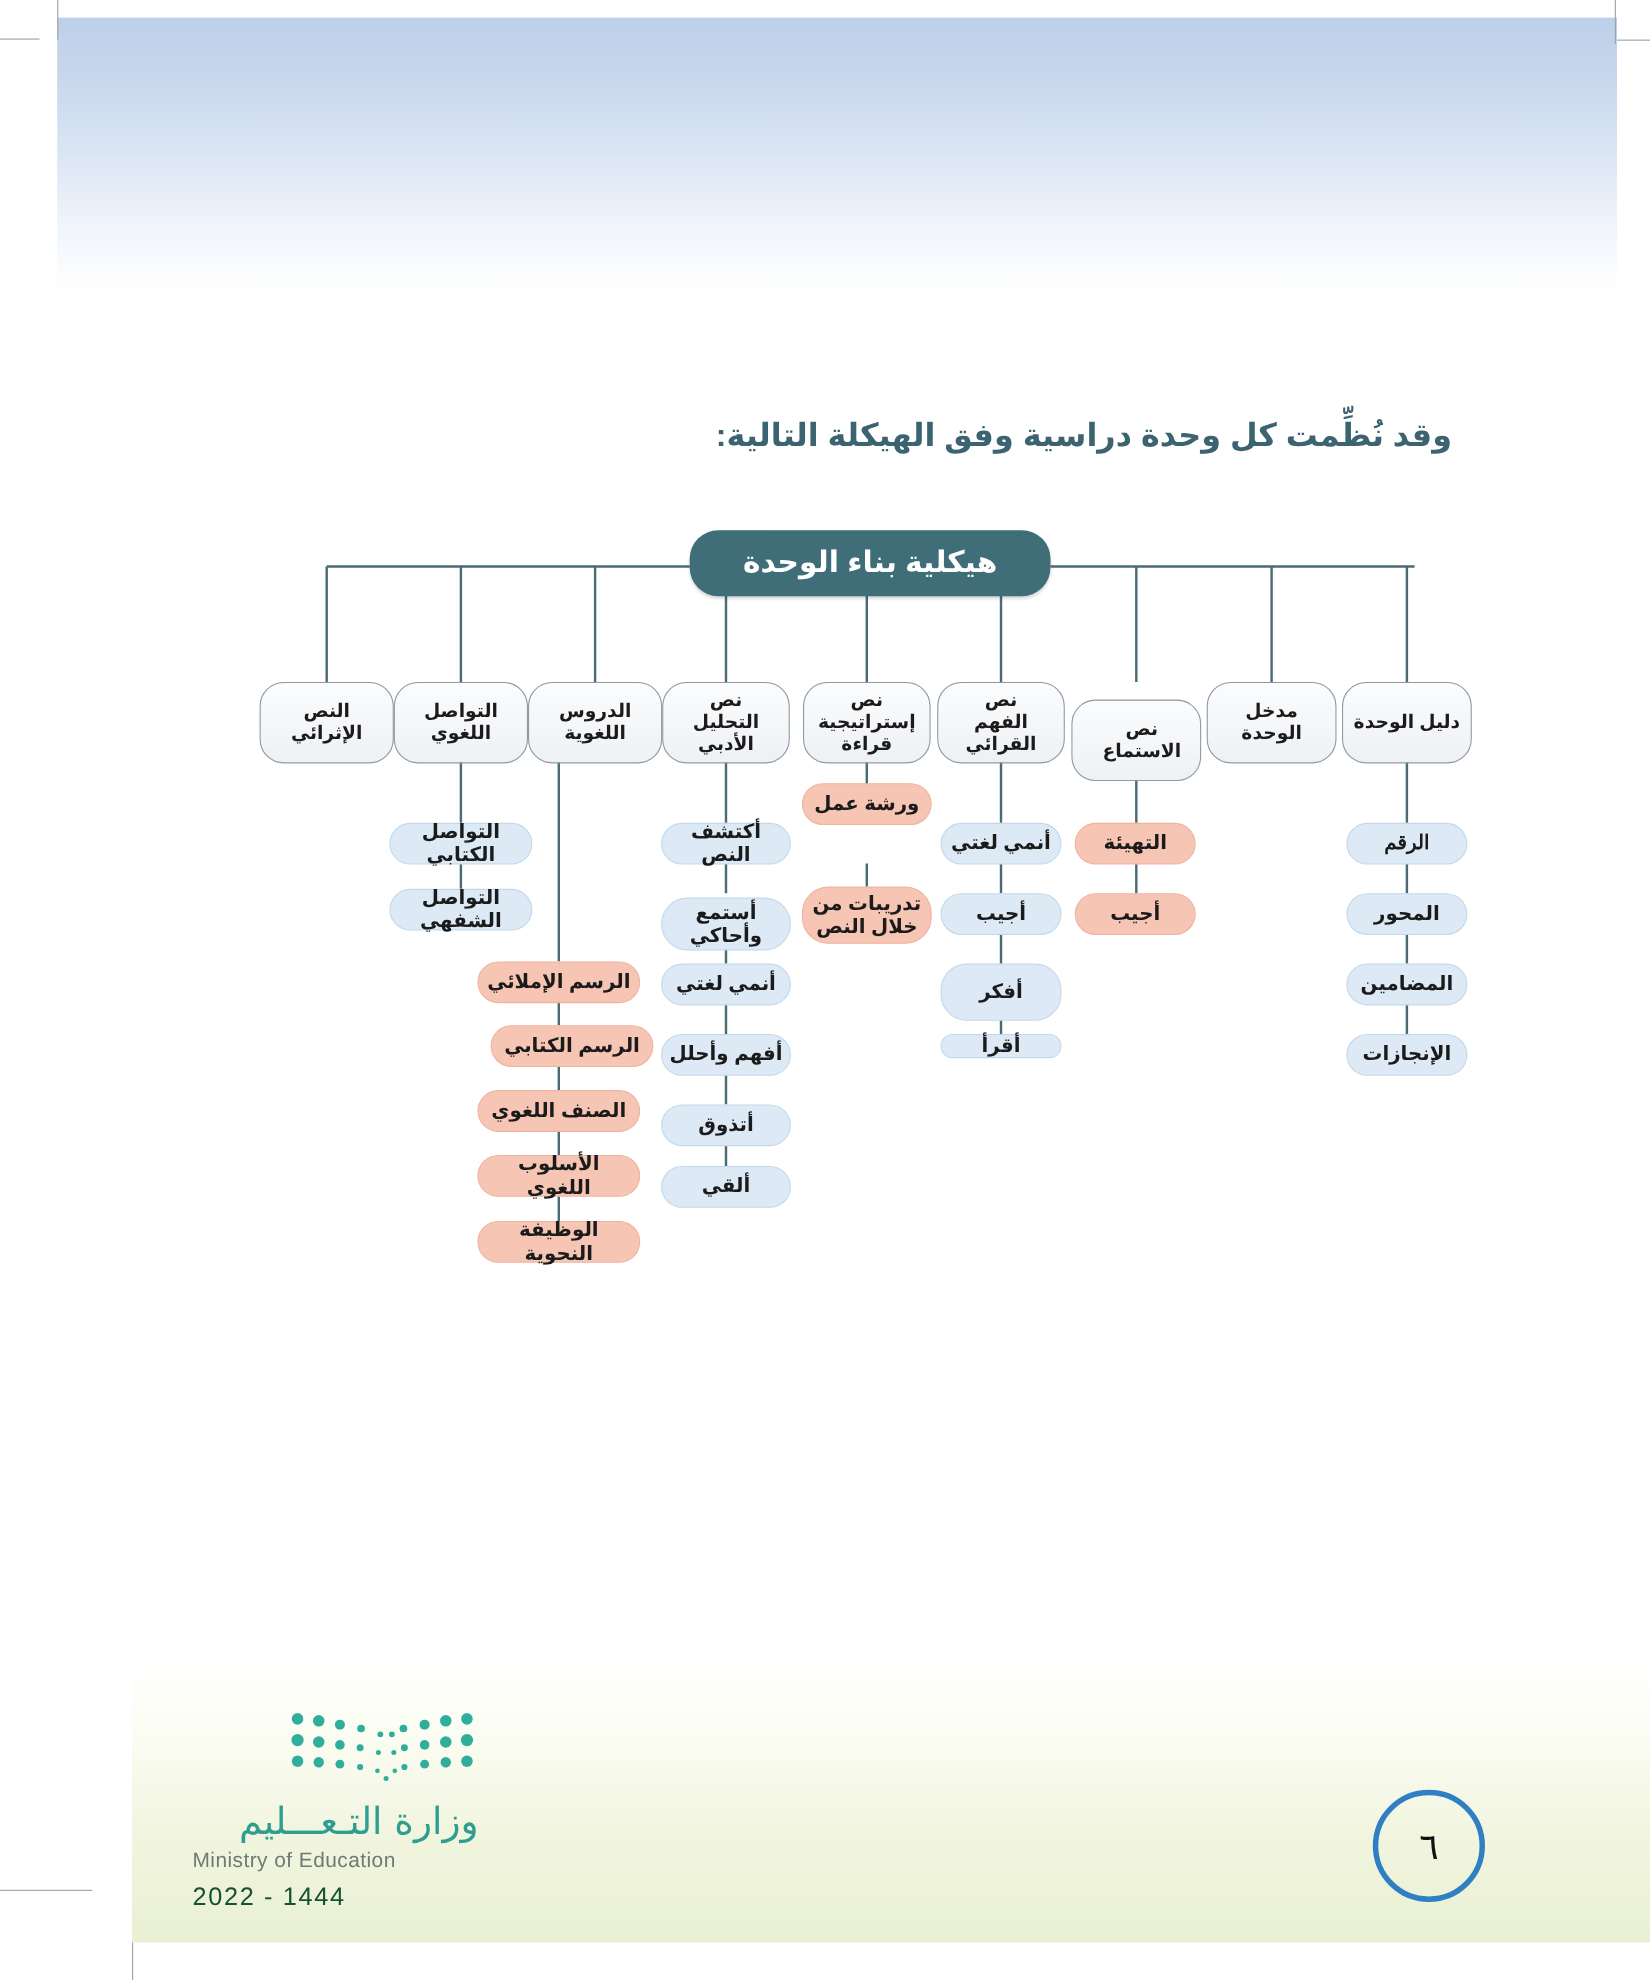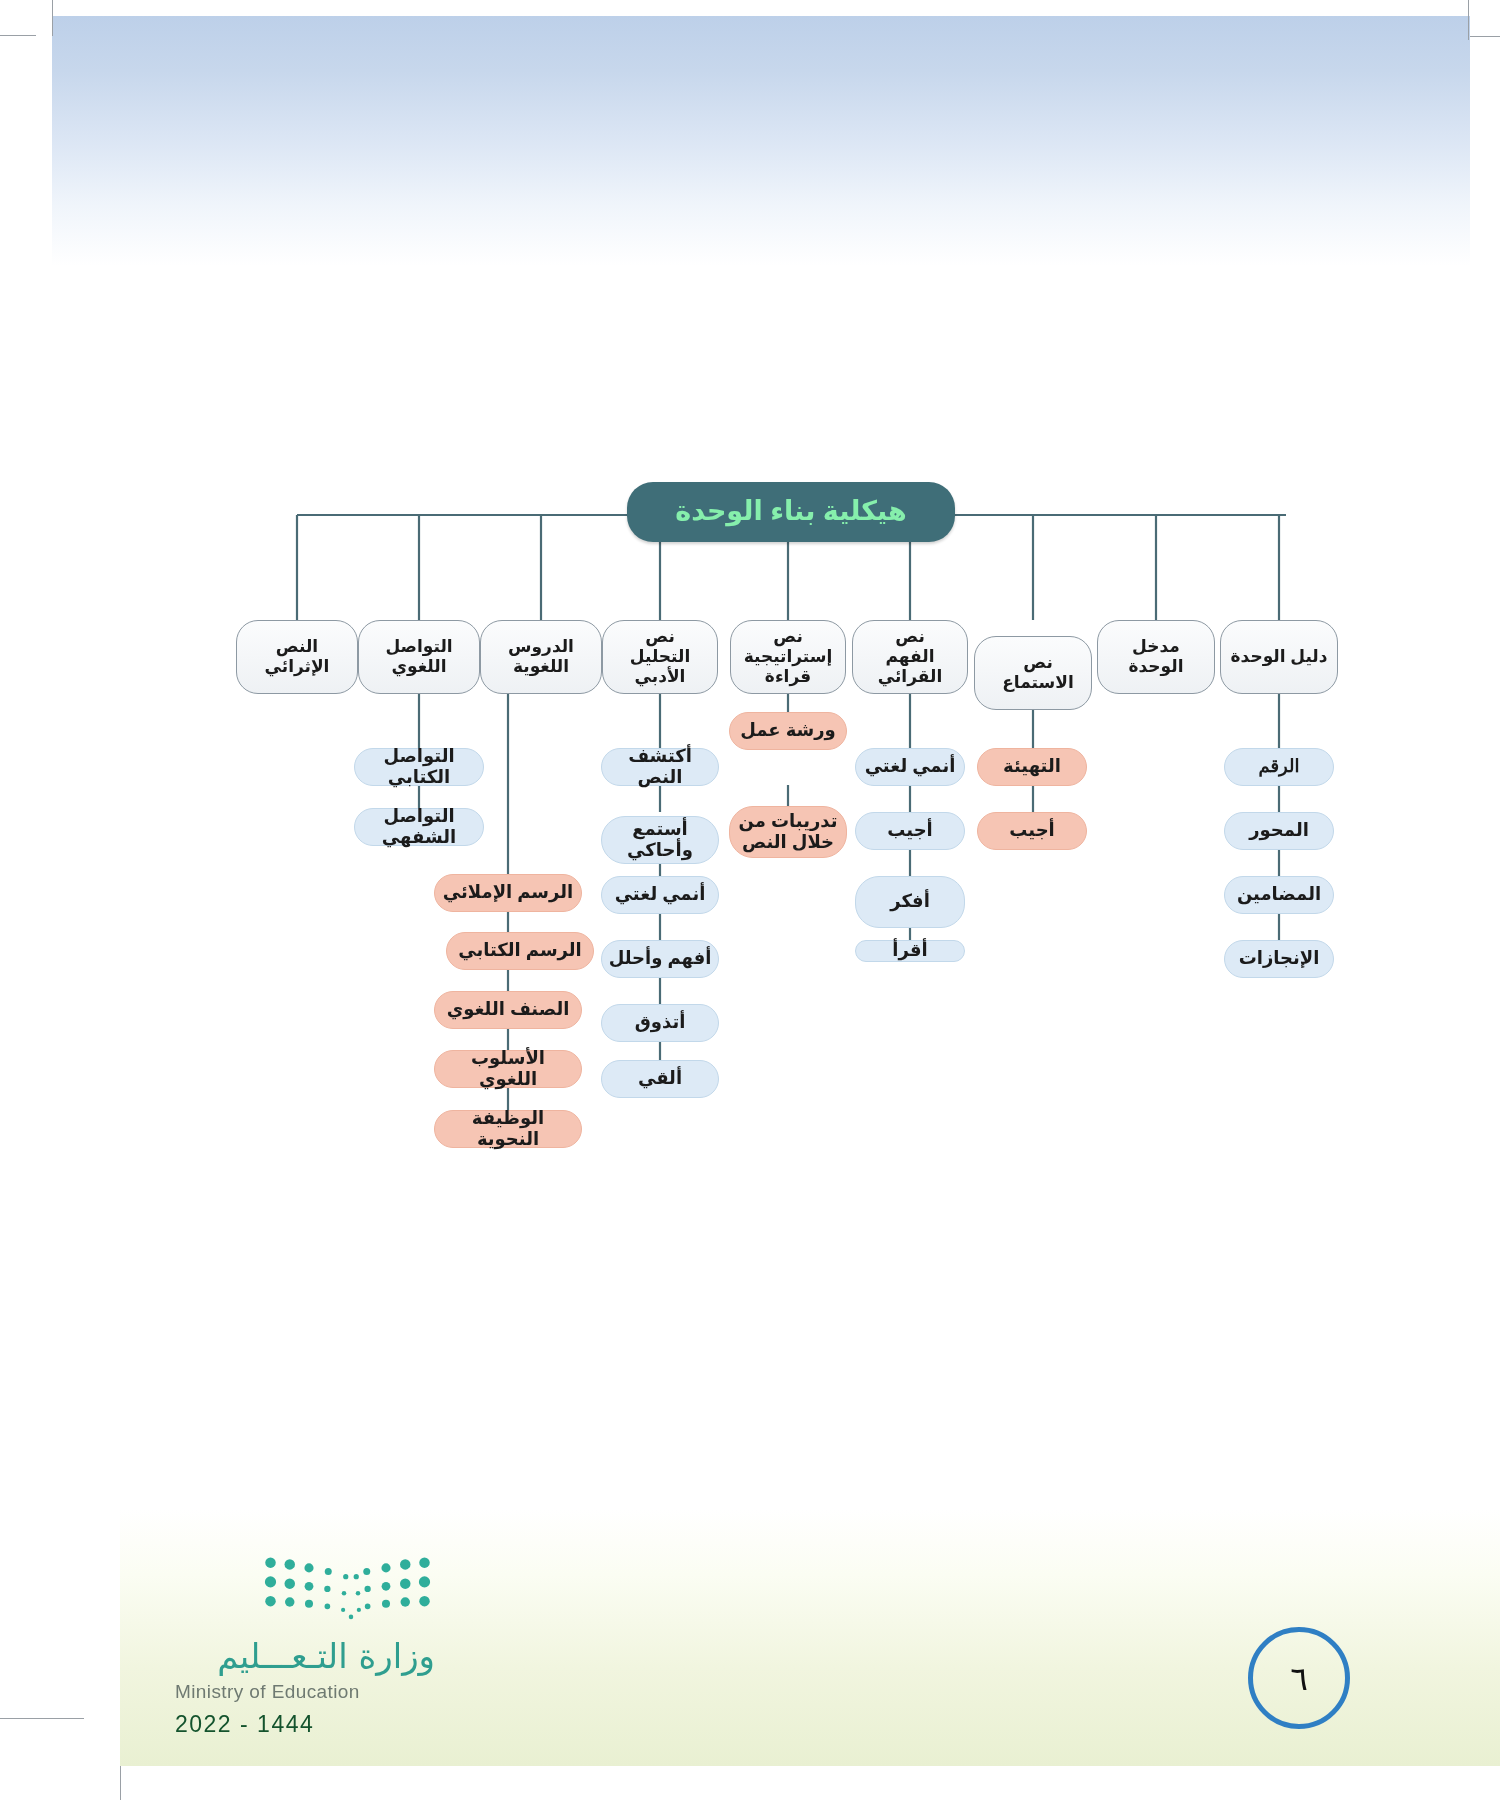--- a/index.html
+++ b/index.html
@@ -80,21 +80,21 @@
     display: flex;
     align-items: center;
     justify-content: center;
     text-align: center;
     direction: rtl;
     line-height: 1.18;
   }
 
   .node-root {
     background: #3f6e78;
-    color: #86efac;
+    color: #ffffff;
     border-radius: 26px;
     font-size: 27px;
     font-weight: bold;
     letter-spacing: 0.5px;
     box-shadow: 0 2px 3px rgba(0,0,0,0.18);
   }
 
   .node-cat {
     background: linear-gradient(to bottom, #fbfcfd 0%, #eef1f4 100%);
     border: 1.4px solid #8d99a3;
@@ -184,20 +184,21 @@
 
   <div class="crop-mark crop-v-left"></div>
   <div class="crop-mark crop-v-right"></div>
   <div class="crop-mark crop-h-left"></div>
   <div class="crop-mark crop-h-right"></div>
   <div class="crop-mark crop-v-bl"></div>
   <div class="crop-mark crop-h-bl"></div>
 
   <div class="bottom-band"></div>
 
+  <div class="intro-line">وقد نُظِّمت كل وحدة دراسية وفق الهيكلة التالية:</div>
 
   <div class="chart">
 
     <svg width="1500" height="1200">
       <g stroke="#4a6b75" stroke-width="2.2" fill="none">
 
         <line x1="297" y1="515" x2="627" y2="515"></line>
         <line x1="955" y1="515" x2="1286" y2="515"></line>
 
         <line x1="297" y1="515" x2="297" y2="620"></line>

